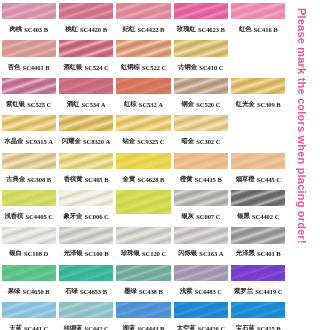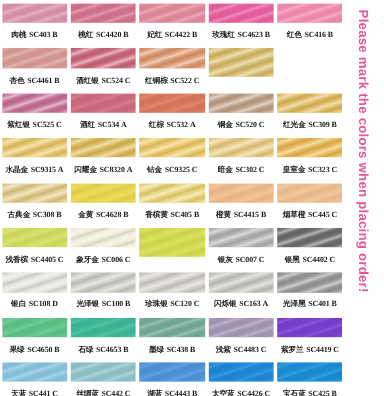--- a/index.html
+++ b/index.html
@@ -203,20 +203,25 @@
         <div class="swatch-cell">
           <div class="chip metal" style="background: rgb(221, 154, 114);"></div>
           <div class="caption">
             <span class="cap-name">红铜棕</span>
             <span class="cap-code">SC522</span>
             <span class="cap-grade">C</span>
           </div>
         </div>
         <div class="swatch-cell">
           <div class="chip metal" style="background: rgb(217, 189, 110);"></div>
+          <div class="caption">
+            <span class="cap-name">古铜金</span>
+            <span class="cap-code">SC410</span>
+            <span class="cap-grade">C</span>
+          </div>
         </div>
       </div>
       <div class="swatch-row">
         <div class="swatch-cell">
           <div class="chip metal" style="background: rgb(199, 114, 152);"></div>
           <div class="caption">
             <span class="cap-name">紫红银</span>
             <span class="cap-code">SC525</span>
             <span class="cap-grade">C</span>
           </div>
@@ -280,51 +285,43 @@
           </div>
         </div>
         <div class="swatch-cell">
           <div class="chip metal" style="background: rgb(232, 204, 134);"></div>
           <div class="caption">
             <span class="cap-name">暗金</span>
             <span class="cap-code">SC302</span>
             <span class="cap-grade">C</span>
           </div>
         </div>
-        <div class="swatch-cell">
-          <div class="chip metal" style="background: rgb(232, 185, 85);"></div>
-          <div class="caption">
-            <span class="cap-name">皇室金</span>
-            <span class="cap-code">SC323</span>
-            <span class="cap-grade">C</span>
-          </div>
-        </div>
       </div>
       <div class="swatch-row">
         <div class="swatch-cell">
           <div class="chip metal" style="background: rgb(226, 203, 140);"></div>
           <div class="caption">
             <span class="cap-name">古典金</span>
             <span class="cap-code">SC308</span>
             <span class="cap-grade">B</span>
           </div>
         </div>
         <div class="swatch-cell">
+          <div class="chip metal" style="background: rgb(232, 213, 122);"></div>
+          <div class="caption">
+            <span class="cap-name">香槟黄</span>
+            <span class="cap-code">SC405</span>
+            <span class="cap-grade">B</span>
+          </div>
+        </div>
+        <div class="swatch-cell">
           <div class="chip flat" style="background: rgb(234, 216, 79);"></div>
           <div class="caption">
             <span class="cap-name">金黄</span>
             <span class="cap-code">SC4628</span>
-            <span class="cap-grade">B</span>
-          </div>
-        </div>
-        <div class="swatch-cell">
-          <div class="chip metal" style="background: rgb(232, 213, 122);"></div>
-          <div class="caption">
-            <span class="cap-name">香槟黄</span>
-            <span class="cap-code">SC405</span>
             <span class="cap-grade">B</span>
           </div>
         </div>
         <div class="swatch-cell">
           <div class="chip flat" style="background: rgb(240, 189, 142);"></div>
           <div class="caption">
             <span class="cap-name">橙黄</span>
             <span class="cap-code">SC4415</span>
             <span class="cap-grade">B</span>
           </div>

